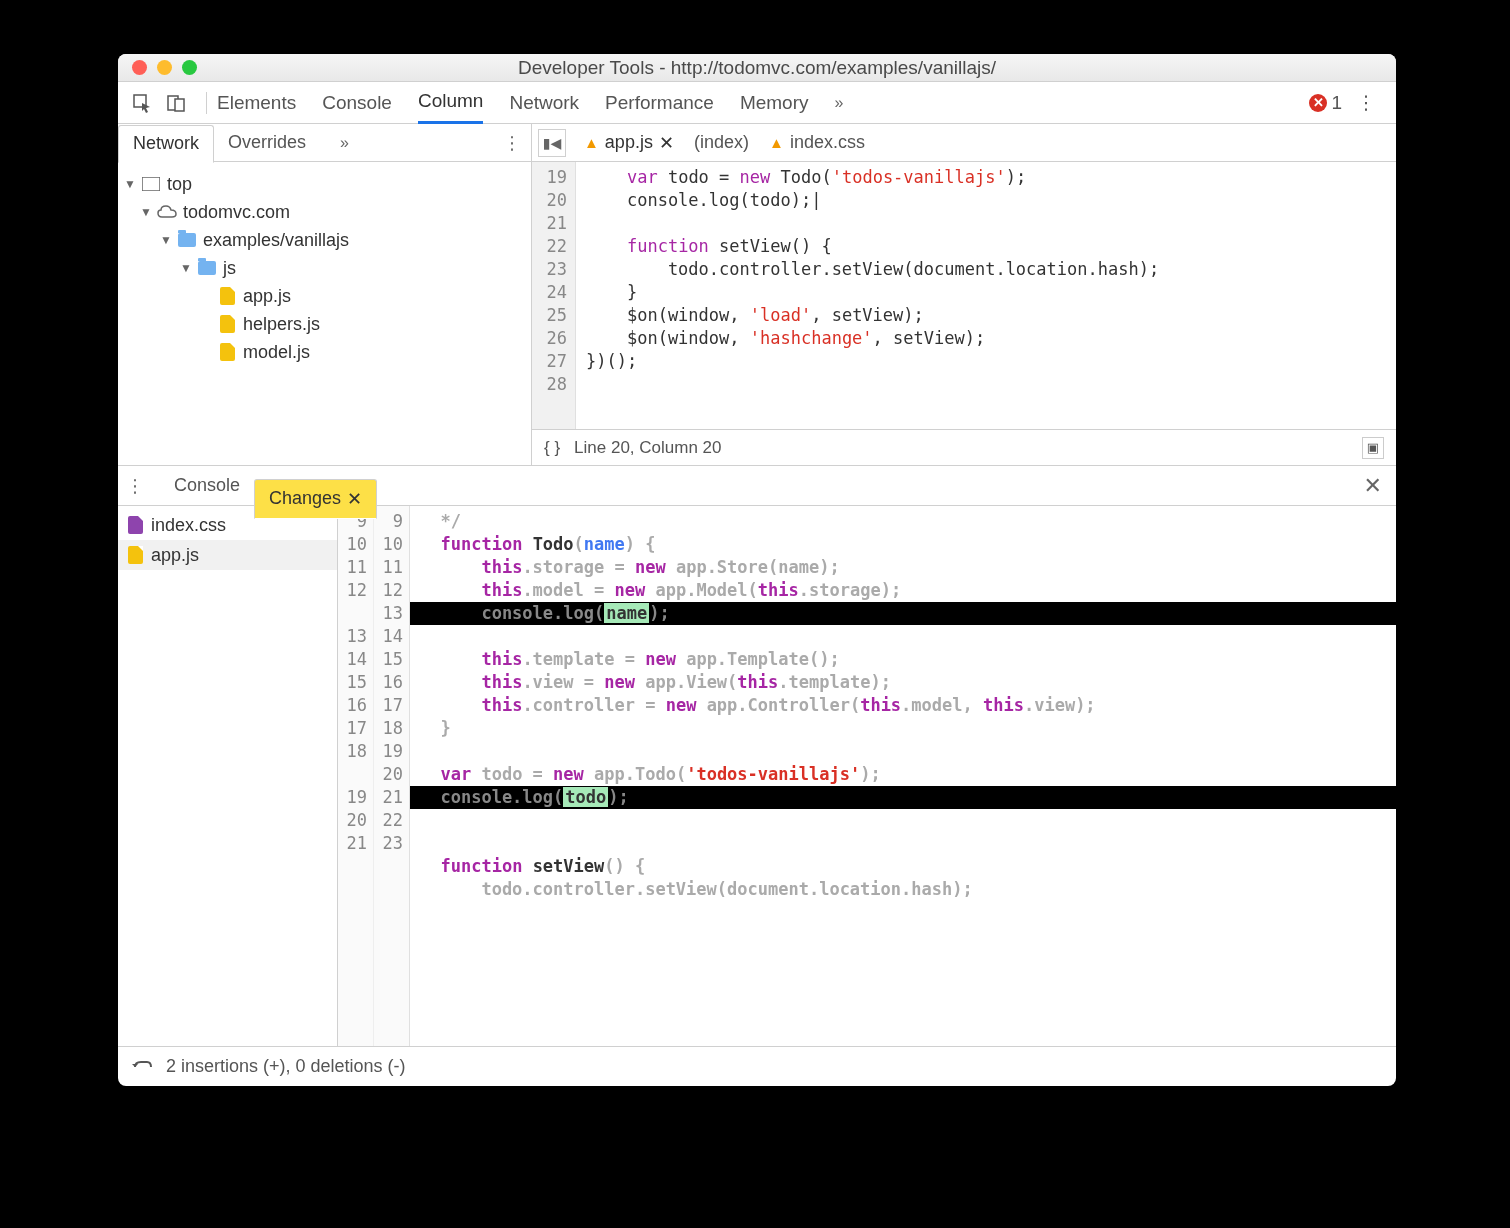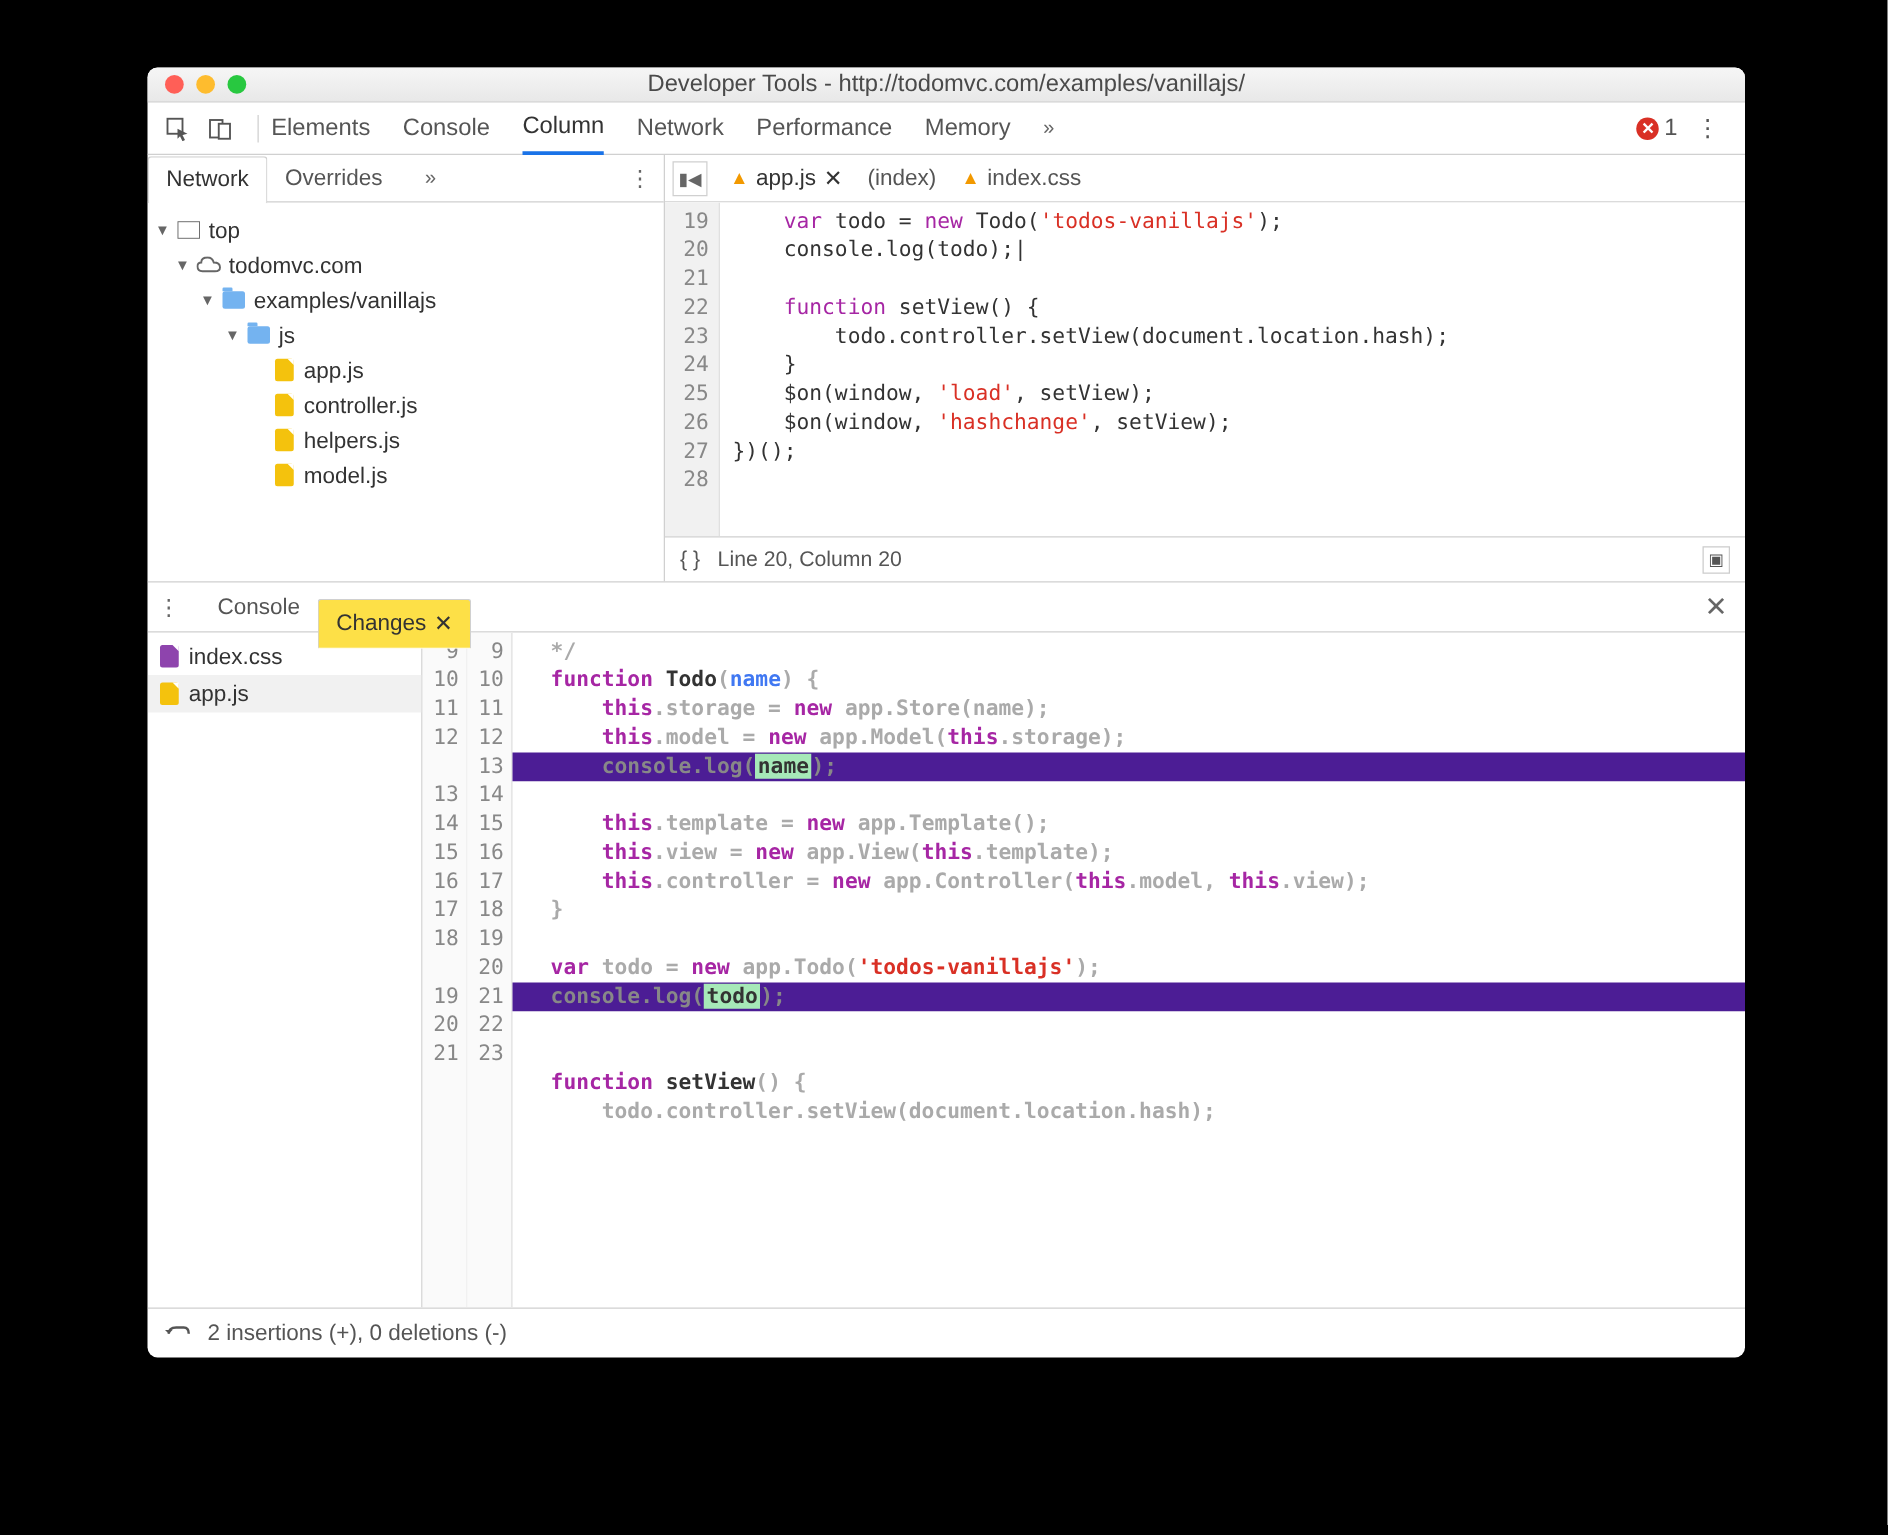--- a/index.html
+++ b/index.html
@@ -58,21 +58,21 @@
 .changes-files { width:220px; border-right:1px solid #d0d0d0; padding-top:4px; }
 .cf-row { height:30px; display:flex; align-items:center; gap:8px; padding-left:10px; }
 .cf-row.sel { background:#f1f1f1; }
 .file-p { width:15px; height:18px; background:#8e44ad; border-radius:2px; position:relative;}
 .file-p::before { content:''; position:absolute; right:0; top:0; border-left:5px solid transparent; border-top:5px solid #fff;}
 .diff { flex:1; display:flex; font-family: Menlo,Consolas,monospace; font-size:17px; line-height:23px; overflow:hidden; color:#888;}
 .diff-gutter { background:#fafafa; text-align:right; padding:4px 6px; min-width:36px; color:#888; border-right:1px solid #eee;}
 .diff-gutter.g2 { border-right:1px solid #e0e0e0; }
 .diff-code { flex:1; padding:4px 0 4px 10px; white-space:pre;font-weight:bold; }
 .diff-code .dim { color:#aaa; }
-.addline { background:#4c1d95; display:block; margin-left:-10px; padding-left:10px;}
+.addline { background:#000000; display:block; margin-left:-10px; padding-left:10px;}
 .addline * { color:#333 !important; }
 .add-name { background:#a6e9b8; padding:0 2px; }
 .changes-foot { height:40px; border-top:1px solid #d0d0d0; display:flex; align-items:center; padding:0 14px; gap:14px; color:#555;}
 svg { display:block; }
 .chev-more { font-size:16px; color:#666; }
 .cloud-icon svg { stroke:#666; }
 </style>
 </head>
 <body>
 
@@ -159,27 +159,20 @@
                 <span class="folder-blue"></span>
               </span>
               <span>js</span>
             </div>
           <div class="trow ind4">
               <span class="twist"></span>
               <span class="ticon">
                 <span class="file-y"></span>
               </span>
               <span>app.js</span>
-            </div>
-          <div class="trow ind4">
-              <span class="twist"></span>
-              <span class="ticon">
-                <span class="file-y"></span>
-              </span>
-              <span>controller.js</span>
             </div>
           <div class="trow ind4">
               <span class="twist"></span>
               <span class="ticon">
                 <span class="file-y"></span>
               </span>
               <span>helpers.js</span>
             </div>
           <div class="trow ind4">
               <span class="twist"></span>

